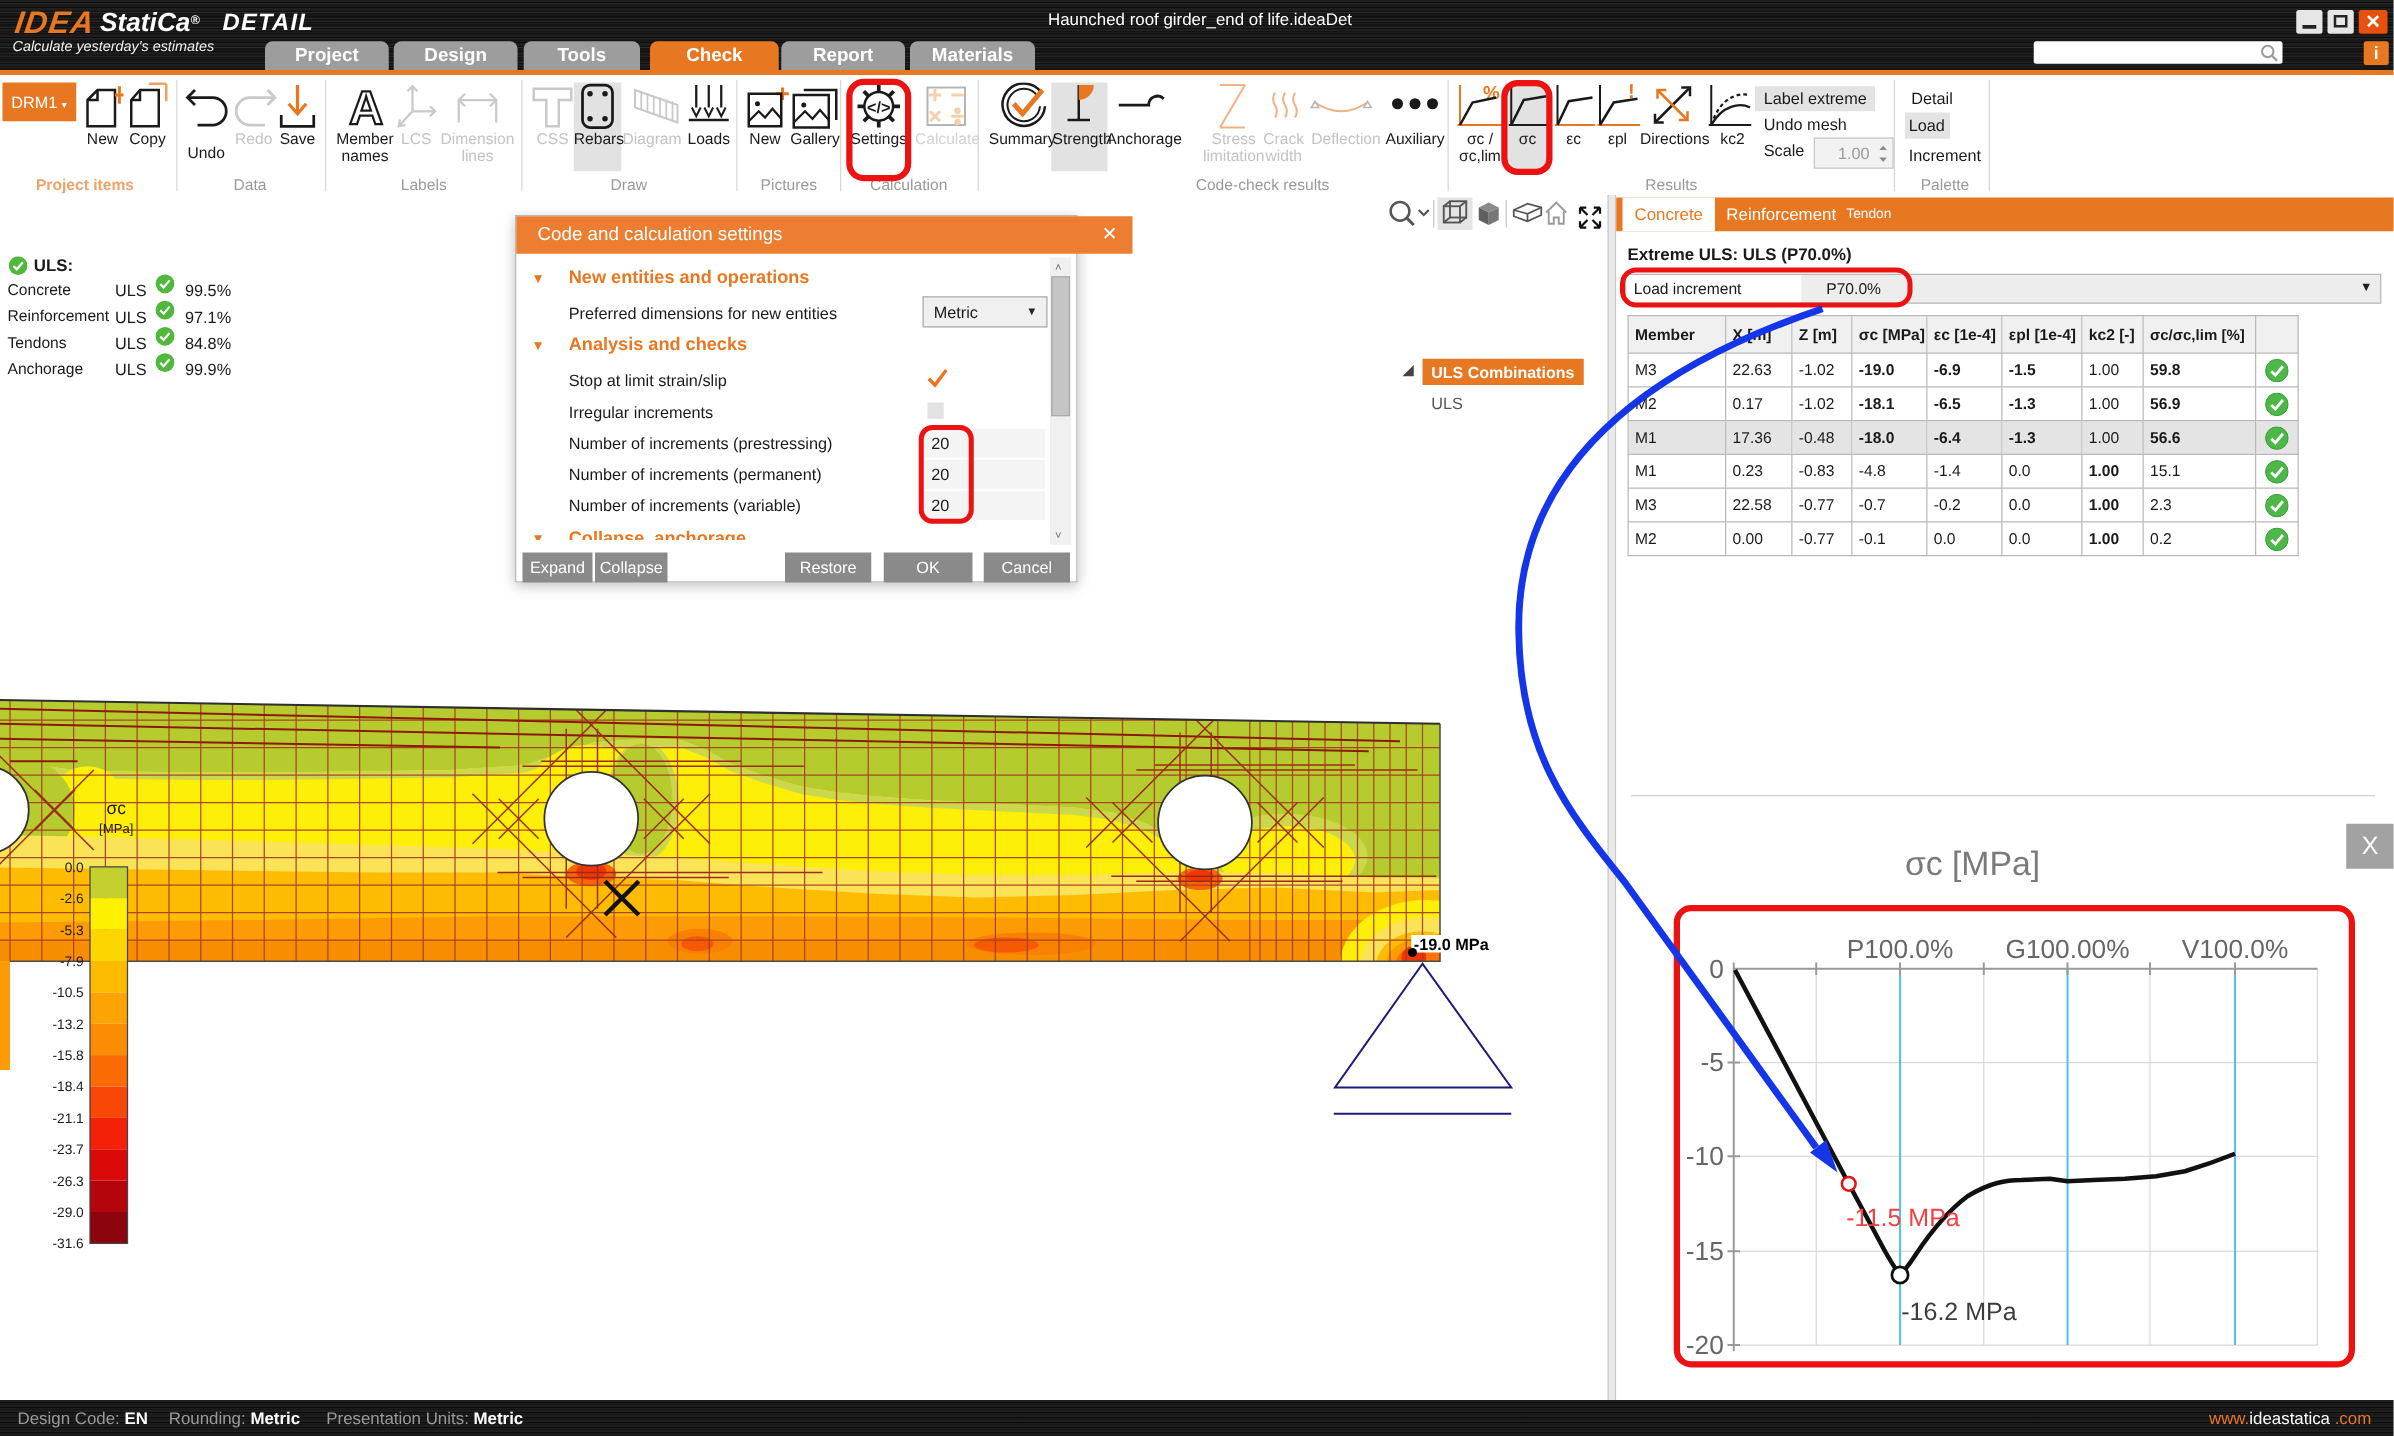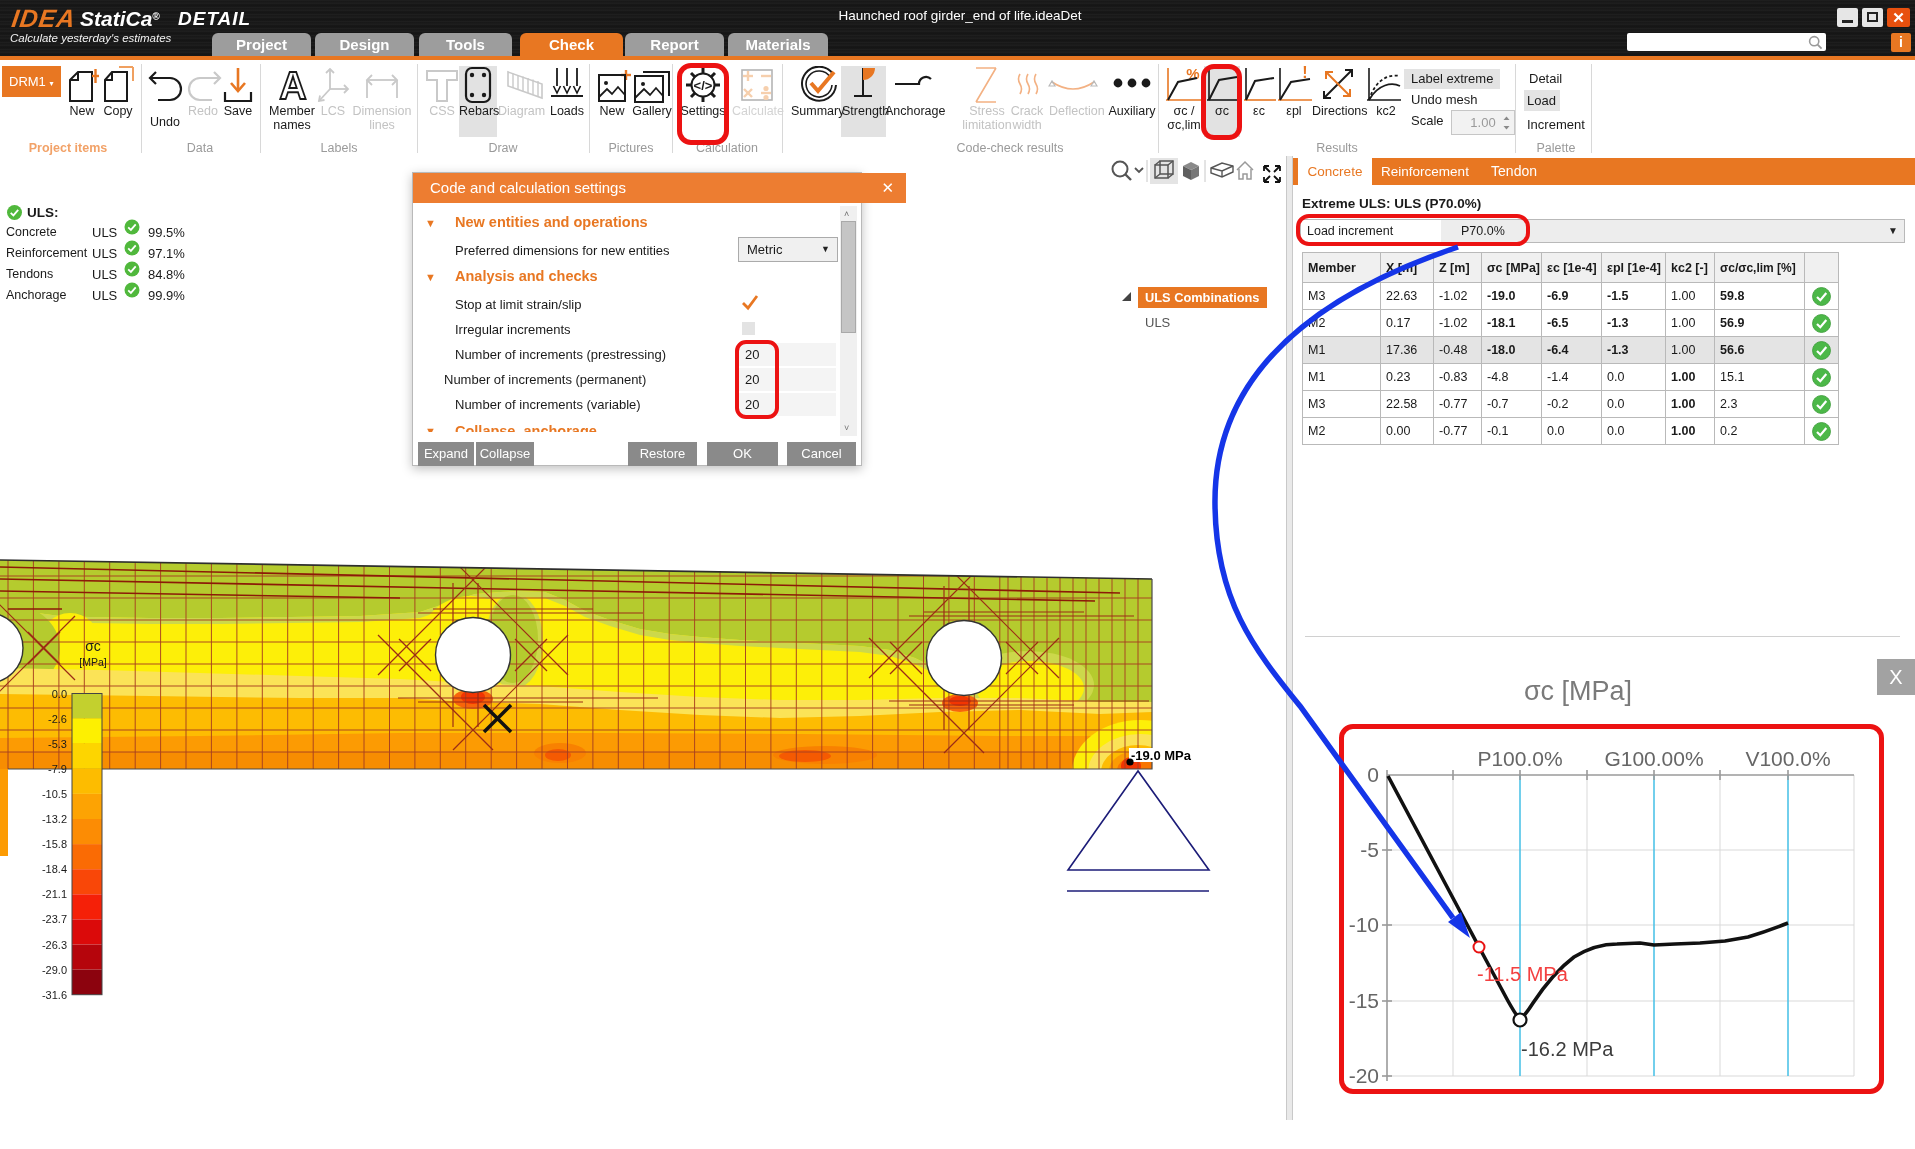--- a/index.html
+++ b/index.html
@@ -580,21 +580,21 @@
           <path d="M4.2 71.3 L6.9 73.9 L11.7 68.3" stroke="#fff" stroke-width="1.8" fill="none"></path>
         </svg></div>
     <div class="abs" style="left:148px;top:66px;font-size:13px;color:#1a1a1a;line-height:21px;">99.5%<br>97.1%<br>84.8%<br>99.9%</div>
   </div>
   <div id="vdivider"></div>
   <div id="rpanel">
 
     <div class="abs" style="left:0;top:2px;width:622px;height:27px;background:#e87722;"></div>
     <div class="abs" style="left:5px;top:2px;width:74px;height:27px;background:#fff;color:#e87722;font-size:13.5px;text-align:center;line-height:27px;">Concrete</div>
     <div class="abs" style="left:84px;top:2px;width:96px;height:27px;color:#fff;font-size:13.5px;text-align:center;line-height:27px;">Reinforcement</div>
-    <div class="abs" style="left:184px;top:2px;width:60px;height:43px;color:#fff;font-size:14px;text-align:right;line-height:27px;">Tendon</div>
+    <div class="abs" style="left:184px;top:2px;width:60px;height:43px;color:#fff;font-size:11px;text-align:left;line-height:27px;">Tendon</div>
     <div class="abs" style="left:9px;top:40px;font-size:13.5px;font-weight:bold;color:#1a1a1a;">Extreme ULS: ULS (P70.0%)</div>
 
     <div class="abs" style="left:7px;top:63px;width:605px;height:24px;background:#ededed;border:1px solid #b9b9b9;">
       <div class="abs" style="left:0;top:0;width:140px;height:22px;background:#fff;font-size:12.5px;color:#1a1a1a;line-height:22px;padding-left:6px;">Load increment</div>
       <div class="abs" style="left:160px;top:0;font-size:12.5px;color:#1a1a1a;line-height:22px;">P70.0%</div>
       <div class="abs" style="right:6px;top:0;font-size:10px;color:#222;line-height:22px;">▼</div>
     </div>
     <table id="rtable" style="position:absolute;left:9px;top:96px;border-collapse:collapse;font-size:12.5px;color:#1a1a1a;">
       <tbody>
           <tr style="background:#f0f0f0;font-weight:bold;">
@@ -746,40 +746,46 @@
         <text x="1788" y="766" text-anchor="middle">V100.0%</text>
       </g>
 
       <path d="M1388 776 L1479 947 L1508 1001 Q1517 1017 1520 1019 Q1524 1017 1533 1003 C1545 985 1558 969 1574 957 C1592 946 1605 944 1617 944 L1640 943 L1654 945 L1675 944 L1700 943 L1725 941 L1748 937 Q1768 931 1788 923" fill="none" stroke="#111" stroke-width="3.6" stroke-linejoin="round"></path>
       <circle cx="1479" cy="947" r="5.5" fill="#fff" stroke="#e81212" stroke-width="2"></circle>
       <circle cx="1520" cy="1020" r="6.5" fill="#fff" stroke="#111" stroke-width="2.2"></circle>
       <text x="1477" y="981" font-size="20" fill="#f34040" font-family="Liberation Sans">-11.5 MPa</text>
       <text x="1521" y="1056" font-size="20" fill="#3c3c3c" font-family="Liberation Sans">-16.2 MPa</text>
     </svg>
   </div>
+  <div id="sbar">
+    <div class="abs" style="left:14px;top:7px;color:#9a9a9a;">Design Code: <span style="color:#fff;font-weight:bold;">EN</span></div>
+    <div class="abs" style="left:135px;top:7px;color:#9a9a9a;">Rounding: <span style="color:#fff;font-weight:bold;">Metric</span></div>
+    <div class="abs" style="left:261px;top:7px;color:#9a9a9a;">Presentation Units: <span style="color:#fff;font-weight:bold;">Metric</span></div>
+    <div class="abs" style="right:18px;top:7px;"><span style="color:#e87722;">www.</span><span style="color:#fff;">ideastatica</span><span style="color:#e87722;"> .com</span></div>
+  </div>
 
   <div class="abs" style="left:412px;top:172px;width:450px;height:294px;background:#fff;border:1px solid #b9b9b9;box-shadow:0 3px 10px rgba(0,0,0,0.25);">
     <div class="abs" style="left:0;top:0;width:493px;height:30px;background:#ed7d31;color:#fff;font-size:15px;line-height:30px;padding-left:17px;">Code and calculation settings
       <span style="position:absolute;right:12px;top:0;font-size:15px;">✕</span></div>
     <div class="abs" style="left:12px;top:44px;color:#e87722;font-size:11px;">▼</div>
     <div class="abs" style="left:42px;top:41px;color:#e87722;font-size:14.5px;font-weight:bold;">New entities and operations</div>
     <div class="abs" style="left:42px;top:70px;color:#1a1a1a;font-size:13px;">Preferred dimensions for new entities</div>
     <div class="abs" style="left:325px;top:64px;width:100px;height:25px;background:#f0f0f0;border:1px solid #ababab;font-size:13px;color:#1a1a1a;line-height:23px;padding-left:8px;">Metric
       <span style="position:absolute;right:7px;top:0;font-size:9px;color:#222;">▼</span></div>
     <div class="abs" style="left:12px;top:98px;color:#e87722;font-size:11px;">▼</div>
     <div class="abs" style="left:42px;top:95px;color:#e87722;font-size:14.5px;font-weight:bold;">Analysis and checks</div>
     <div class="abs" style="left:42px;top:124px;color:#1a1a1a;font-size:13px;">Stop at limit strain/slip</div>
     <svg class="abs" style="left:328px;top:121px;" width="18" height="17" viewBox="0 0 18 17">
         <path d="M2 9 L7 14 L16 2" fill="none" stroke="#e87722" stroke-width="2.8"></path>
       </svg>
     <div class="abs" style="left:42px;top:149px;color:#1a1a1a;font-size:13px;">Irregular increments</div>
     <div class="abs" style="left:329px;top:149px;width:13px;height:13px;background:#e3e3e3;"></div>
     <div class="abs" style="left:42px;top:174px;color:#1a1a1a;font-size:13px;">Number of increments (prestressing)</div>
     <div class="abs" style="left:325px;top:170px;width:98px;height:23px;background:#f4f4f4;font-size:13px;color:#1a1a1a;line-height:23px;padding-left:7px;">20</div>
-    <div class="abs" style="left:31px;top:199px;color:#1a1a1a;font-size:13px;">Number of increments (permanent)</div>
+    <div class="abs" style="left:42px;top:199px;color:#1a1a1a;font-size:13px;">Number of increments (permanent)</div>
     <div class="abs" style="left:325px;top:195px;width:98px;height:23px;background:#f4f4f4;font-size:13px;color:#1a1a1a;line-height:23px;padding-left:7px;">20</div>
     <div class="abs" style="left:42px;top:224px;color:#1a1a1a;font-size:13px;">Number of increments (variable)</div>
     <div class="abs" style="left:325px;top:220px;width:98px;height:23px;background:#f4f4f4;font-size:13px;color:#1a1a1a;line-height:23px;padding-left:7px;">20</div>
     <div class="abs" style="left:12px;top:250px;width:410px;height:9px;overflow:hidden;">
       <div class="abs" style="left:0;top:2px;color:#e87722;font-size:11px;">▼</div>
       <div class="abs" style="left:30px;top:0;color:#e87722;font-size:14.5px;font-weight:bold;">Collapse, anchorage</div>
     </div>
 
     <div class="abs" style="left:427px;top:33px;width:17px;height:230px;background:#f0f0f0;">
       <div class="abs" style="left:4px;top:3px;color:#707070;font-size:9px;">˄</div>

